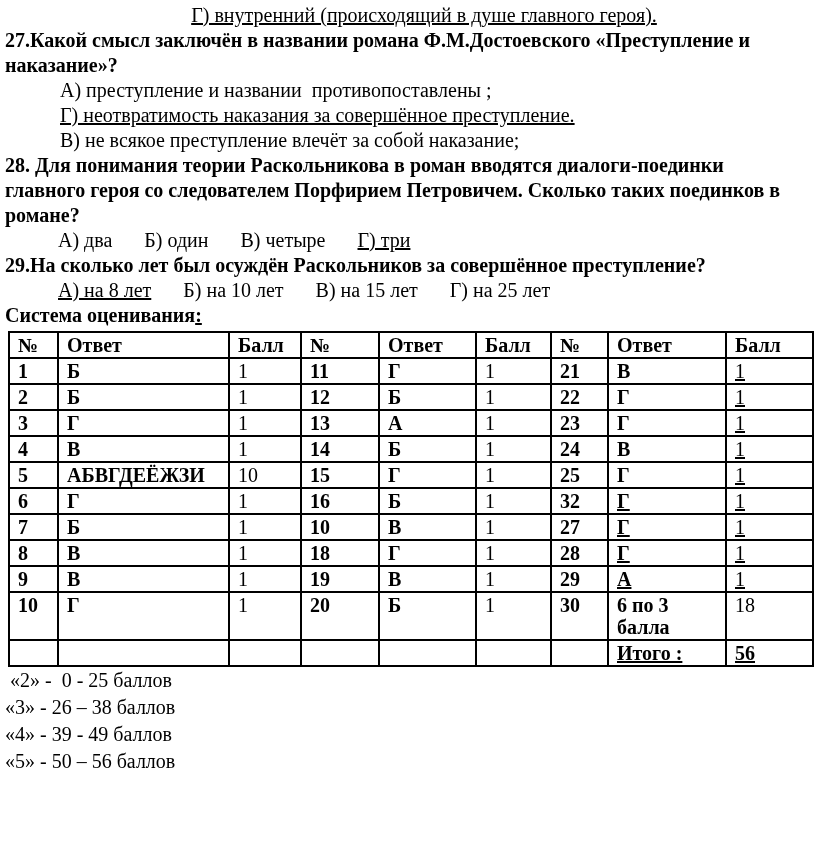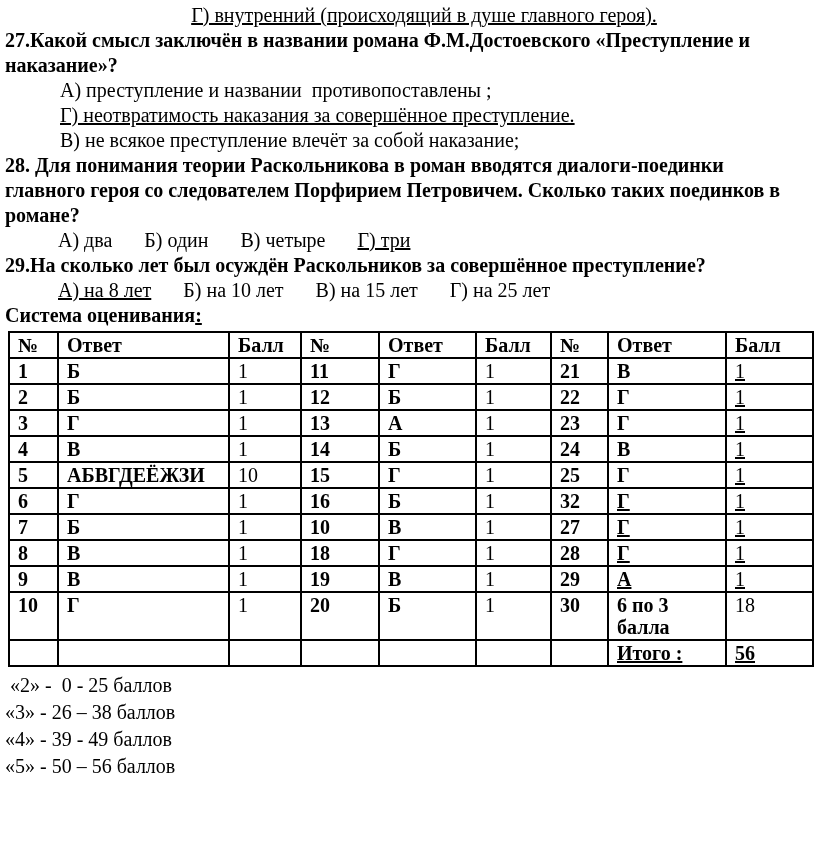--- a/index.html
+++ b/index.html
@@ -35,21 +35,21 @@
     padding: 1px 2px 1px 8px;
     line-height: 22px;
     height: 24px;
     overflow: hidden;
   }
   table.score th { font-weight: bold; }
   table.score td { font-weight: normal; }
   table.score td.bold-cell { font-weight: bold; }
   table.score td span { white-space: pre-line; }
 
-  .scale { margin-top: 5px; }
+  .scale { }
   .scale p { line-height: 27px; }
 </style>
 </head>
 <body>
 
 <div class="page">
 
   <p class="intro"><span class="u">Г) внутренний (происходящий в душе главного героя).</span></p>
 
   <section>

